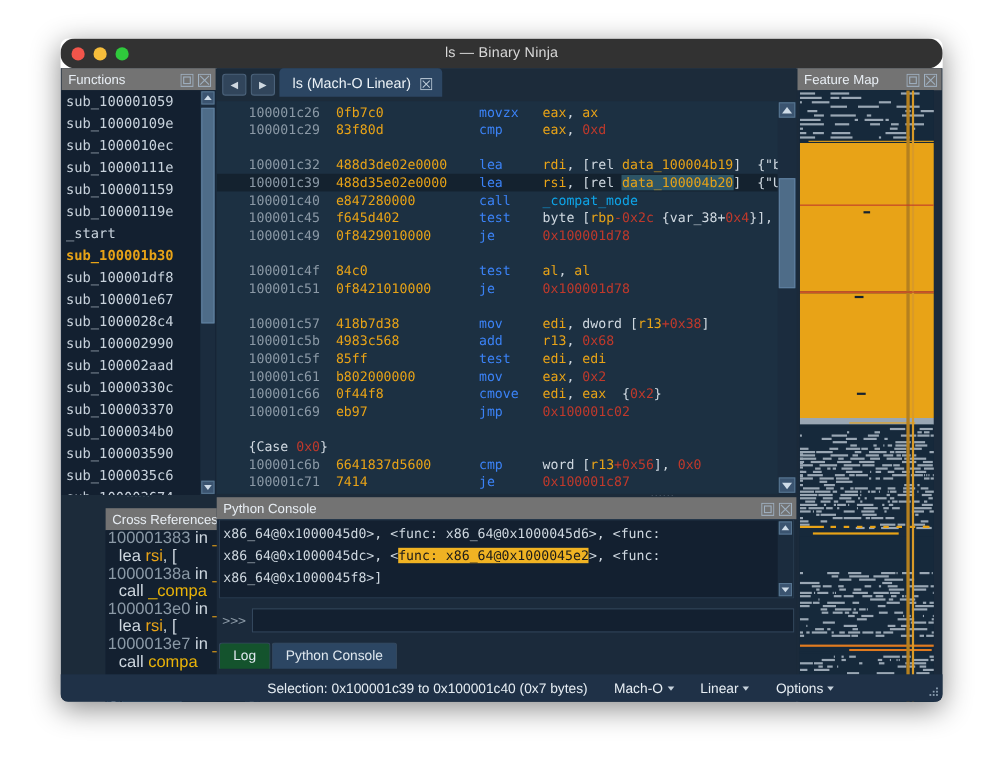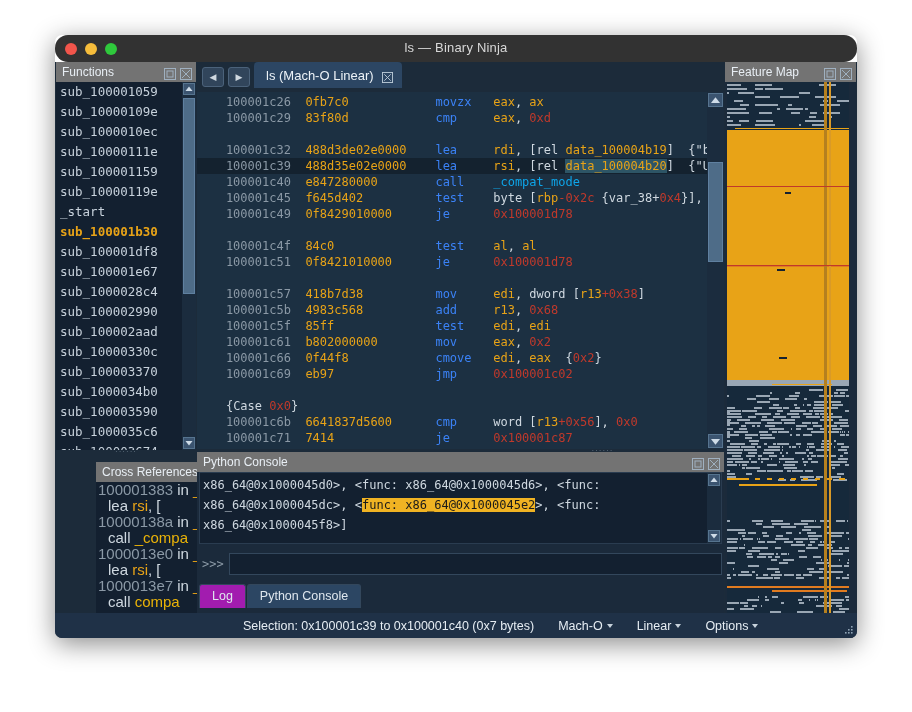--- a/index.html
+++ b/index.html
@@ -86,21 +86,21 @@
   .con-out{position:absolute;left:2px;top:20px;width:523px;height:72px;background:#132030;
     border:1px solid #2a3c50;box-sizing:border-box;overflow:hidden;}
   .con-lines{position:absolute;left:3px;top:2px;right:16px;}
   .con-line{height:20px;line-height:20px;white-space:pre;color:#cfd8e0;
     font-family:"DejaVu Sans Mono",monospace;font-size:12px;}
   .con-hl{background:#f0b323;color:#1a1a1a;margin-top:12px;}
   .prompt-row{position:absolute;left:2px;top:100px;width:523px;height:24px;display:flex;align-items:center;}
   .prompt-sym{color:#8b99a6;font-family:"DejaVu Sans Mono",monospace;font-size:12px;width:30px;padding-left:3px;box-sizing:border-box;}
   .prompt-in{flex:1;height:22px;background:#132030;border:1px solid #33475c;box-sizing:border-box;}
   .bottom-tabs{position:absolute;left:2px;top:132px;height:24px;display:flex;gap:1px;}
-  .btab{height:24px;padding:0 12px;background:#a21caf;border:1px solid #33475c;
+  .btab{height:24px;padding:0 12px;background:#14532d;border:1px solid #33475c;
     border-bottom:none;border-top-left-radius:3px;border-top-right-radius:3px;
     color:#dfe7ee;font-size:12.5px;line-height:23px;box-sizing:border-box;}
   .btab.active{background:#2c4663;}
 
   
   .fmap{position:absolute;left:670px;top:0;width:131px;height:576px;background:#1b2a3b;}
   .fmap-canvas{position:absolute;left:2px;top:20px;width:122px;height:556px;background:#16293b;overflow:hidden;}
 
   
   .vsb{position:absolute;top:0;right:0;width:14px;bottom:0;background:#1b2c3e;}

